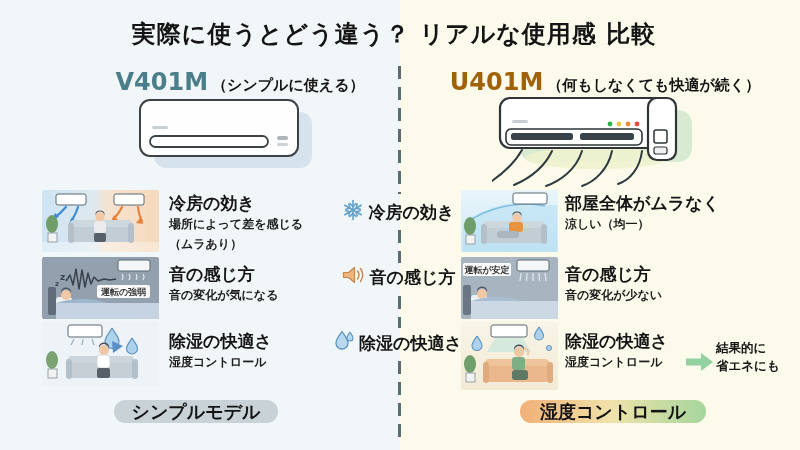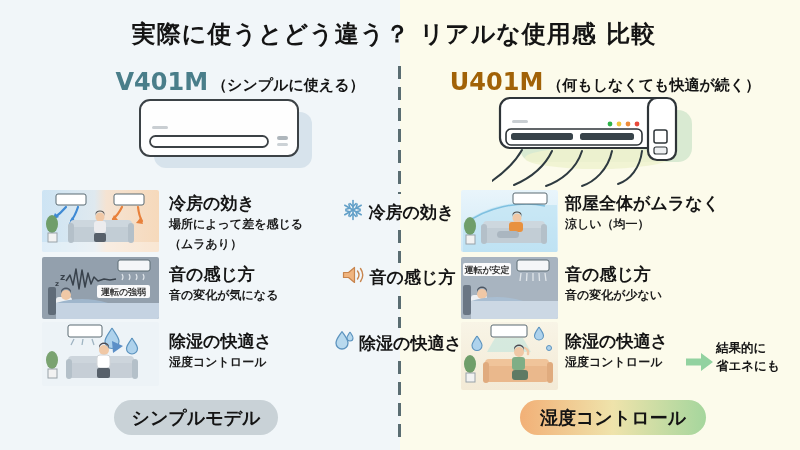--- a/index.html
+++ b/index.html
@@ -28,21 +28,21 @@
   .row-illo svg { display:block; }
 
   .row-text { position:absolute; white-space:nowrap; }
   .row-heading { font-size:17px; font-weight:800; line-height:22px; }
   .row-sub { font-size:12px; font-weight:700; line-height:20px; color:#1c1c1c; }
 
   .mid-label { position:absolute; left:318px; width:160px; display:flex; align-items:center;
                justify-content:center; gap:5px; }
   .mid-label .txt { font-size:17px; font-weight:800; white-space:nowrap; }
 
-  .badge { position:absolute; top:400px; height:35px; border-radius:17.5px; display:flex;
+  .badge { position:absolute; top:400px; height:23px; border-radius:17.5px; display:flex;
            align-items:center; justify-content:center; font-size:18px; font-weight:800; color:#141414; }
   .badge.simple { left:114px; width:164px; background:#c9d2d7; }
   .badge.comfort { left:520px; width:186px;
      background:linear-gradient(90deg,#f2b077 0%,#efe3ab 50%,#a5d69d 100%); }
 
   .eco-note { position:absolute; left:716px; top:339px; font-size:12.5px; font-weight:800; line-height:18px; }
   .eco-arrow { position:absolute; left:686px; top:352px; }
 
   svg text { font-family:"DejaVu Sans","Liberation Sans",sans-serif; font-weight:700; }
 </style>

